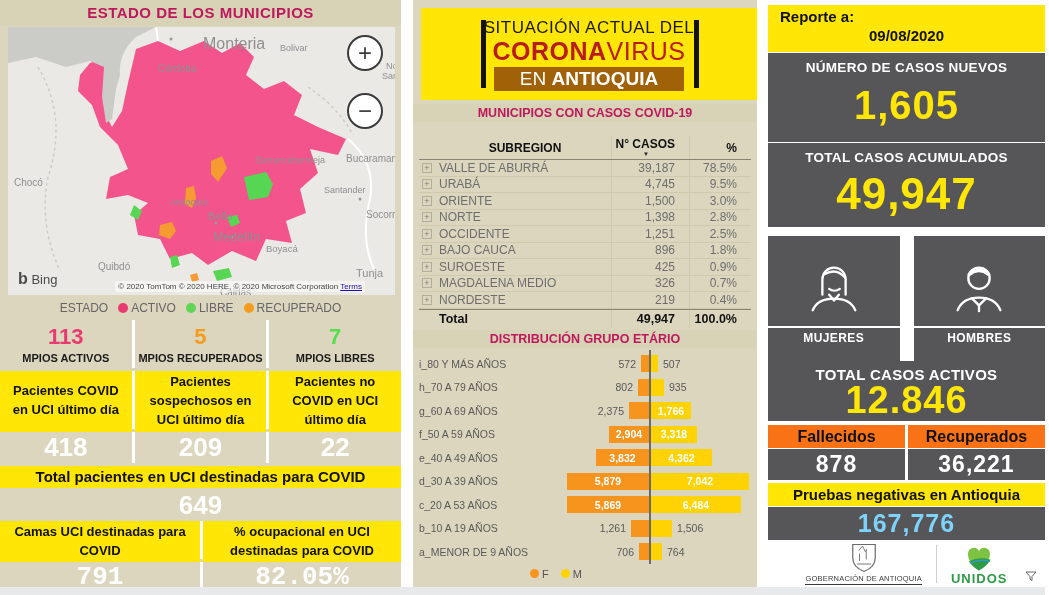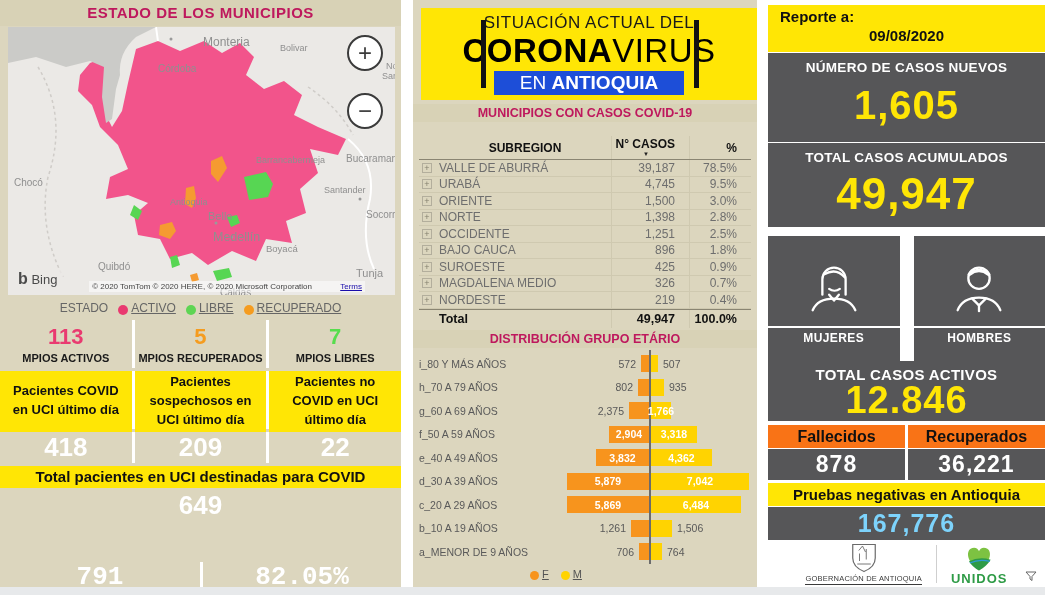--- a/index.html
+++ b/index.html
@@ -12,23 +12,23 @@
   #left-title { height:26px; line-height:26px; font-size:15px; letter-spacing:.5px; }
   #map-box { position:absolute; left:8px; top:27px; width:387px; height:268px; background:#EBE9E6; overflow:hidden; }
   #map-box svg { position:absolute; left:0; top:0; }
   .maplabel { position:absolute; color:#8F8F8F; white-space:nowrap; }
   .map-zoom { position:absolute; right:12px; width:36px; height:36px; border-radius:50%; background:#fff; border:2px solid #3b3b3b; color:#3b3b3b; font-size:24px; line-height:31px; text-align:center; cursor:pointer; }
   #zoom-in-btn { top:8px; }
   #zoom-out-btn { top:66px; }
   #bing-logo { position:absolute; left:4px; bottom:6px; font-size:13px; color:#4a4a4a; background:rgba(235,233,230,.8); padding:1px 6px; }
   #bing-logo b { font-size:16px; }
   #map-attrib { position:absolute; right:30px; bottom:3px; font-size:8px; color:#444; background:rgba(255,255,255,.5); padding:1px 3px; white-space:nowrap; }
-  #map-attrib a { color:#1a0dab; text-decoration:underline;margin-left:26px; }
+  #map-attrib a { color:#1a0dab; text-decoration:underline; }
   #estado-legend { position:absolute; left:0; top:298px; width:100%; height:20px; display:flex; justify-content:center; align-items:center; gap:10px; font-size:12px; color:#666; }
-  .leg-item { display:flex; align-items:flex-end; gap:3px;text-decoration:underline; }
+  .leg-item { display:flex; align-items:center; gap:3px; }
   .dot { width:10px; height:10px; border-radius:50%; display:inline-block; }
   .wgrid { position:absolute; left:0; width:100%; display:grid; gap:3px; background:#fff; }
   .beige-cell { background:#DCD6BE; display:flex; flex-direction:column; align-items:center; justify-content:center; text-align:center; }
   .yellow-cell { background:#FFE605; display:flex; align-items:center; justify-content:center; text-align:center; font-weight:bold; color:#111; font-size:13px; line-height:1.45; padding:2px 6px; }
   #mpios-row { top:320px; height:48px; grid-template-columns:1fr 1fr 1fr; }
   .mpios-num { font-size:22px; font-weight:bold; }
   .mpios-label { font-size:11px; font-weight:bold; color:#1a1a1a; margin-top:2px; }
   #uci-row { top:371px; height:58px; grid-template-columns:1fr 1fr 1fr; }
   #uci-values { top:432px; height:31px; grid-template-columns:1fr 1fr 1fr; }
   .big-white { color:#fff; font-weight:bold; font-size:26px; }
@@ -38,23 +38,23 @@
   #camas-values { top:562px; height:25px; grid-template-columns:200px 1fr; }
   .beige-cell.hflex { flex-direction:column; gap:4px;font-family:Liberation Mono, monospace; }
   .bed-circle { width:26px; height:26px; border-radius:50%; background:#4E4E50; display:flex; align-items:center; justify-content:center; }
 
   
   #mid-panel { left:413px; top:0; width:344px; height:587px; background:#DCD6BE; }
   #logo-box { position:absolute; left:8px; top:8px; right:0; height:92px; background:#FFE605; display:flex; flex-direction:column; align-items:center; justify-content:center; }
   .logo-bar { position:absolute; top:12px; width:5px; height:68px; background:#131313; }
   #logo-bar-left { left:60px; } #logo-bar-right { right:58px; }
   #logo-line1 { font-size:17px; color:#1a1a1a; letter-spacing:.5px; }
-  #logo-line2 { font-size:33px; color:#000000; letter-spacing:.5px; margin-top:-1px; }
+  #logo-line2 { font-size:25px; color:#b91c1c; letter-spacing:.5px; margin-top:-1px; }
   #logo-line2 b { font-weight:bold; }
-  #logo-line3 { background:#1d4ed8; color:#fff; font-size:19px; padding:1px 26px; margin-top:1px; }
+  #logo-line3 { background:#a16207; color:#fff; font-size:19px; padding:1px 26px; margin-top:1px; }
   #logo-line3 b { font-weight:bold; }
   #mun-title { position:absolute; left:0; top:104px; width:100%; height:18px; line-height:18px; font-size:12.5px; }
   #casos-table { position:absolute; left:6px; top:124px; right:6px;margin-top:12px; }
   .trow { display:grid; grid-template-columns:20px 1fr 78px 62px; align-items:center; height:16.5px; font-size:12px; color:#6E6E6E; border-bottom:1px solid #cfc9b0; }
   .trow .num, .trow .pct { text-align:right; padding-right:14px; border-left:1px solid #cfc9b0; height:100%; display:flex; align-items:center; justify-content:flex-end; }
   .thead { height:24px; font-weight:bold; color:#111; border-bottom:1px solid #8a8572; font-size:12px; }
   .thead .hname { text-align:center; }
   .thead .num { position:relative; flex-direction:column; align-items:flex-end; justify-content:center; line-height:1; }
   .sort-arrow { font-size:6px; color:#222; margin-top:1px; margin-right:26px; }
   .plus-box { width:10px; height:10px; border:1px solid #b3ae9c; color:#85806e; font-size:9px; line-height:8px; text-align:center; margin-left:3px; }
@@ -137,21 +137,21 @@
       <path d="M178,161 l8,-2 l2,12 l-4,10 l-7,-4 z" fill="#F59B31"></path>
       <path d="M152,198 l12,-3 l4,9 l-6,8 l-11,-4 z" fill="#F59B31"></path>
       <path d="M182,248 l7,-2 l2,7 l-7,2 z" fill="#F59B31"></path>
       <path d="M0,0 H148 L128,10 Q110,26 112,48 L108,62 104,92 98,96 94,70 96,40 82,34 58,40 28,30 0,36 Z" fill="#CBCBC8"></path>
       <circle cx="163" cy="12" r="1.5" fill="#9a9a9a"></circle>
       <circle cx="208" cy="196" r="1.5" fill="#9a9a9a"></circle>
       <circle cx="224" cy="210" r="1.5" fill="#9a9a9a"></circle>
       <circle cx="352" cy="172" r="1.5" fill="#9a9a9a"></circle>
     </svg>
     <div id="map-labels">
-        <div class="maplabel" style="left: 147px; top: 8px; font-size: 12px; padding-left: 48px;">Monteria</div>
+        <div class="maplabel" style="left: 147px; top: 8px; font-size: 16px; padding-left: 48px;">Monteria</div>
         <div class="maplabel" style="left: 272px; top: 16px; font-size: 9px;">Bolivar</div>
         <div class="maplabel" style="left: 150px; top: 36px; font-size: 10px;">Córdoba</div>
         <div class="maplabel" style="left: 378px; top: 34px; font-size: 9px;">No</div>
         <div class="maplabel" style="left: 374px; top: 44px; font-size: 9px;">San</div>
         <div class="maplabel" style="left: 248px; top: 128px; font-size: 9px;">Barrancabermeja</div>
         <div class="maplabel" style="left: 338px; top: 126px; font-size: 10px;">Bucaraman</div>
         <div class="maplabel" style="left: 6px; top: 150px; font-size: 10px;">Chocó</div>
         <div class="maplabel" style="left: 316px; top: 158px; font-size: 9px;">Santander</div>
         <div class="maplabel" style="left: 162px; top: 170px; font-size: 9px;">Antioquia</div>
         <div class="maplabel" style="left: 358px; top: 182px; font-size: 10px;">Socorro</div>
@@ -209,20 +209,24 @@
       </div>
       <div class="beige-cell">
         <span class="big-white">209</span>
       </div>
       <div class="beige-cell">
         <span class="big-white">22</span>
       </div>
     </div>
   <div id="total-uci-banner">Total pacientes en UCI destinadas para COVID</div>
   <div id="total-uci-value" class="big-white">649</div>
+  <div id="camas-row" class="wgrid">
+      <div class="yellow-cell">Camas UCI destinadas para COVID</div>
+      <div class="yellow-cell">% ocupacional en UCI destinadas para COVID</div>
+    </div>
   <div id="camas-values" class="wgrid">
       <div class="beige-cell hflex">
     <span class="big-white">791</span>
     <span class="bed-circle">
       <svg width="16" height="16" viewBox="0 0 24 24">
             <path d="M3 5 v14 M3 15 h18 M21 12 v7 M6 9 l5 3 M5 12 h11 a3 3 0 0 1 3 3" fill="none" stroke="#fff" stroke-width="1.8"></path>
           </svg>
     </span>
   </div>
       <div class="beige-cell hflex">
@@ -352,21 +356,21 @@
     </div>
   </div>
         <div class="crow">
     <span class="clabel">g_60 A 69 AÑOS</span>
     <div class="bararea">
       <div class="fside">
         <span class="outlab f-out">2,375</span>
         <div class="bar f" style="width: 20px;"></div>
       </div>
       <div class="mside">
-        <div class="bar m" style="width: 20px;">
+        <div class="bar m" style="width: 40px;">
                 <span class="inlab">1,766</span>
               </div>
 
       </div>
     </div>
   </div>
         <div class="crow">
     <span class="clabel">f_50 A 59 AÑOS</span>
     <div class="bararea">
       <div class="fside">
@@ -411,21 +415,21 @@
       </div>
       <div class="mside">
         <div class="bar m" style="width: 98px;">
                 <span class="inlab">7,042</span>
               </div>
 
       </div>
     </div>
   </div>
         <div class="crow">
-    <span class="clabel">c_20 A 29 AÑOS</span>
+    <span class="clabel">c_20 A 53 AÑOS</span>
     <div class="bararea">
       <div class="fside">
 
         <div class="bar f" style="width: 82px;">
                 <span class="inlab">5,869</span>
               </div>
       </div>
       <div class="mside">
         <div class="bar m" style="width: 90px;">
                 <span class="inlab">6,484</span>

